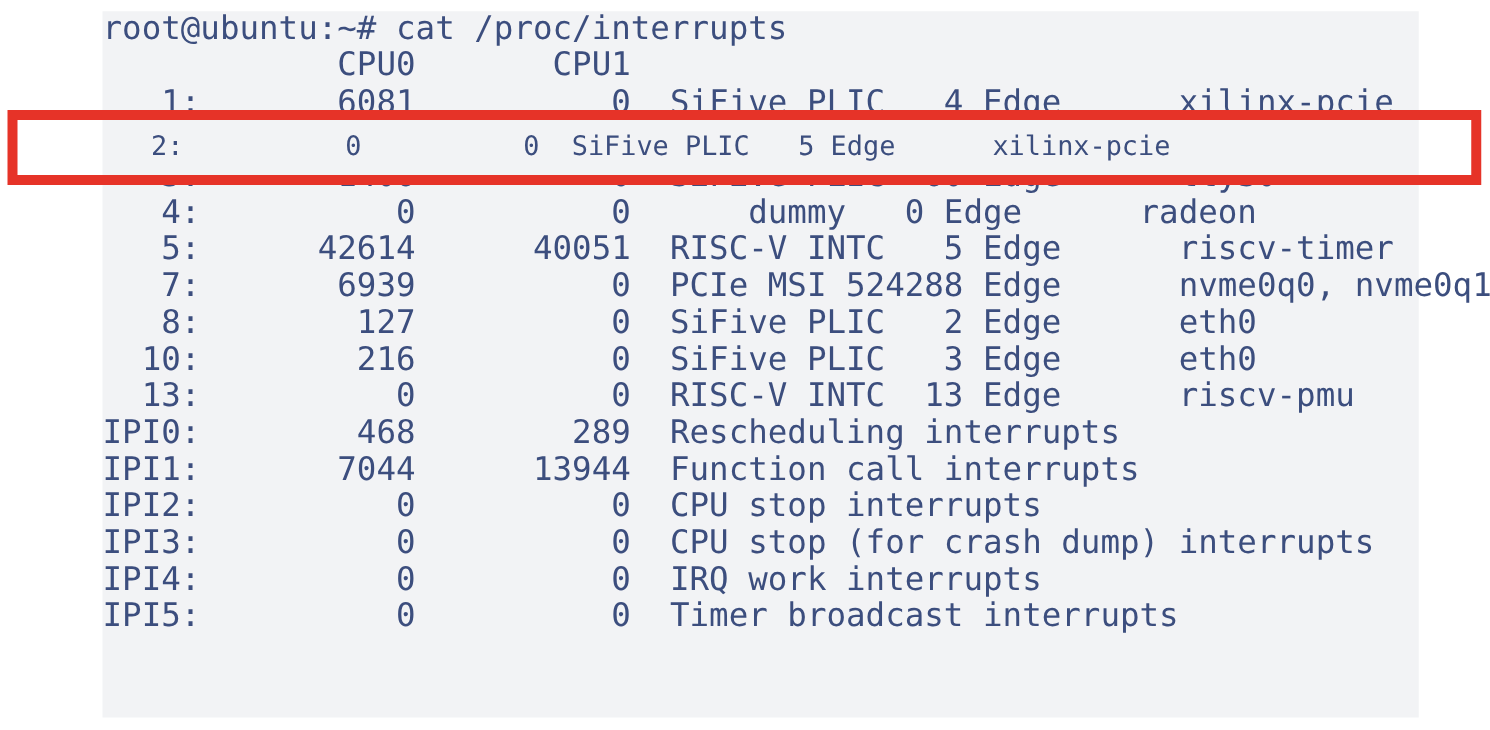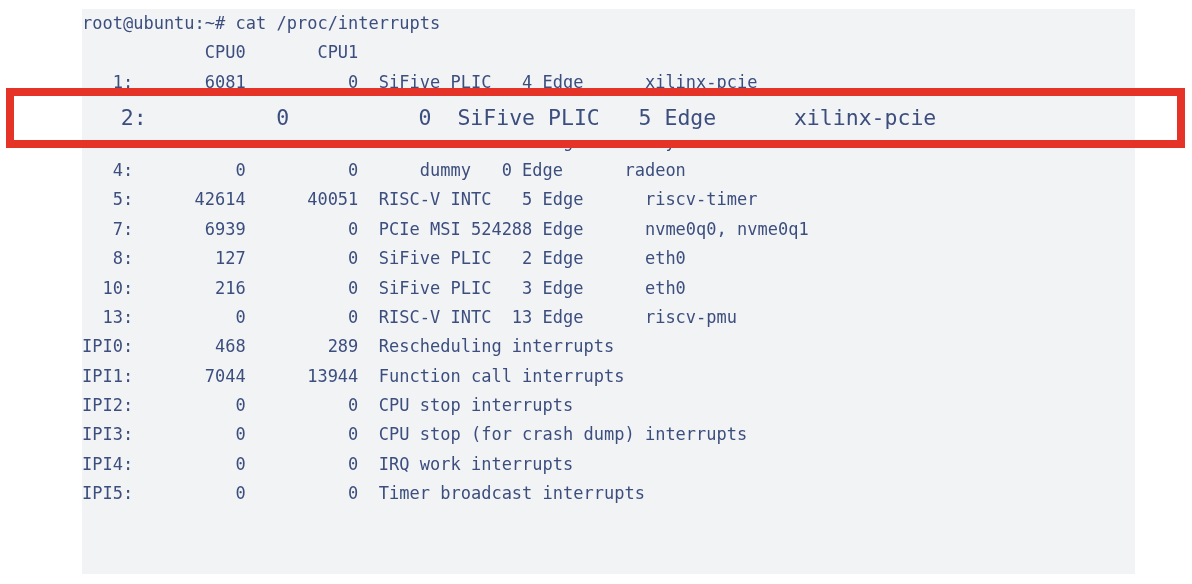--- a/index.html
+++ b/index.html
@@ -26,21 +26,21 @@
     background: #f2f3f5;
   }
 
   #terminal-output {
     position: absolute;
     left: 0px;
     top: 0px;
     margin: 0;
     padding: 0;
     font-family: "DejaVu Sans Mono", "Liberation Mono", monospace;
-    font-size: 17px;
+    font-size: 26px;
     line-height: 29.4px;
     color: #3c4e7e;
     white-space: pre;
     letter-spacing: 0px;
   }
   .term-line {
     display: block;
     height: 29.4px;
     white-space: pre;
   }

